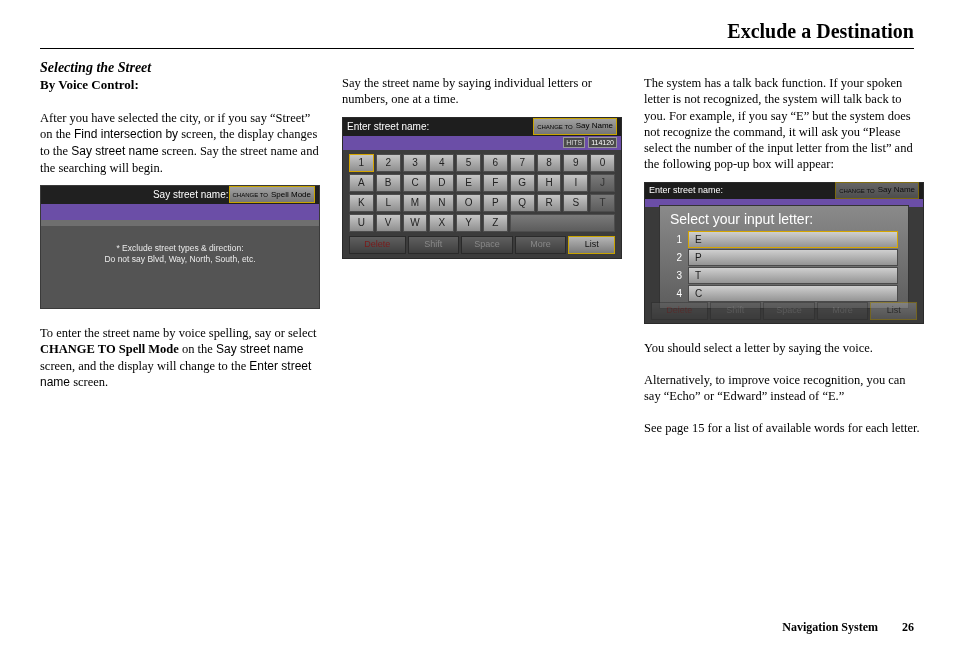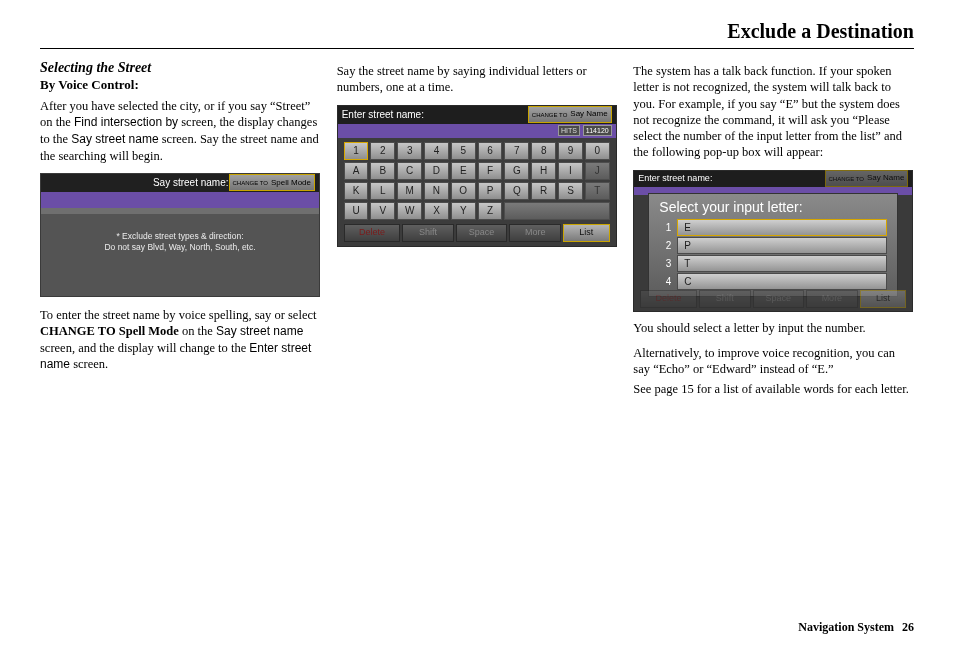--- a/index.html
+++ b/index.html
@@ -23,37 +23,37 @@
   .header-title {
     text-align: right;
     font-weight: bold;
     font-size: 20px;
     border-bottom: 1.5px solid #000;
     padding-bottom: 4px;
     margin-bottom: 10px;
   }
   .columns {
     display: flex;
-    gap: 16px;
+    gap: 22px;
   }
   .col {
     width: 33%;
   }
   .subhead {
     font-style: italic;
     font-weight: bold;
     font-size: 14px;
     margin-bottom: 0;
   }
   .subsub {
     font-weight: bold;
     font-size: 13px;
     margin: 0 0 0 0;
   }
-  p { margin: 4px 0 9px 0; }
+  p { margin: 16px 0 9px 0; }
   .sans { font-family: Arial, Helvetica, sans-serif; font-size: 12px; }
 
   
   .screen1 {
     width: 278px;
     height: 122px;
     background: #545454;
     border: 1px solid #3a3a3a;
     position: relative;
     margin: 6px 0 10px 0;
@@ -205,21 +205,21 @@
     bottom:3px; left:6px; right:6px;
     display:flex; gap:2px;
   }
 
   .footer {
     position:absolute;
     bottom: 16px;
     right: 40px;
     font-size: 12px;
   }
-  .footer .lbl{ font-weight:bold; margin-right:8px;}
+  .footer .lbl{ font-weight:bold; margin-right:24px;}
   .footer .pg{ font-weight:bold;}
 </style>
 </head>
 <body>
 
 <div class="page">
   <div class="header-title">Exclude a Destination</div>
 
   <div class="columns">
 
@@ -350,21 +350,21 @@
         </div>
         <div class="s3-bottom">
           <div class="bbtn del" style="opacity:.4">Delete</div>
           <div class="bbtn" style="opacity:.4">Shift</div>
           <div class="bbtn" style="opacity:.4">Space</div>
           <div class="bbtn" style="opacity:.4">More</div>
           <div class="bbtn list" style="opacity:.4">List</div>
         </div>
       </div>
 
-      <p>You should select a letter by input the number.</p>
+      <p>You should select a letter by saying the voice.</p>
       <p style="margin-bottom:0">Alternatively, to improve voice recognition, you can say “Echo” or “Edward” instead of “E.”</p>
       <p>See page 15 for a list of available words for each letter.</p>
     </div>
   </div>
 
   <div class="footer">
     <span class="lbl">Navigation System</span><span class="pg">26</span>
   </div>
 </div>
 

